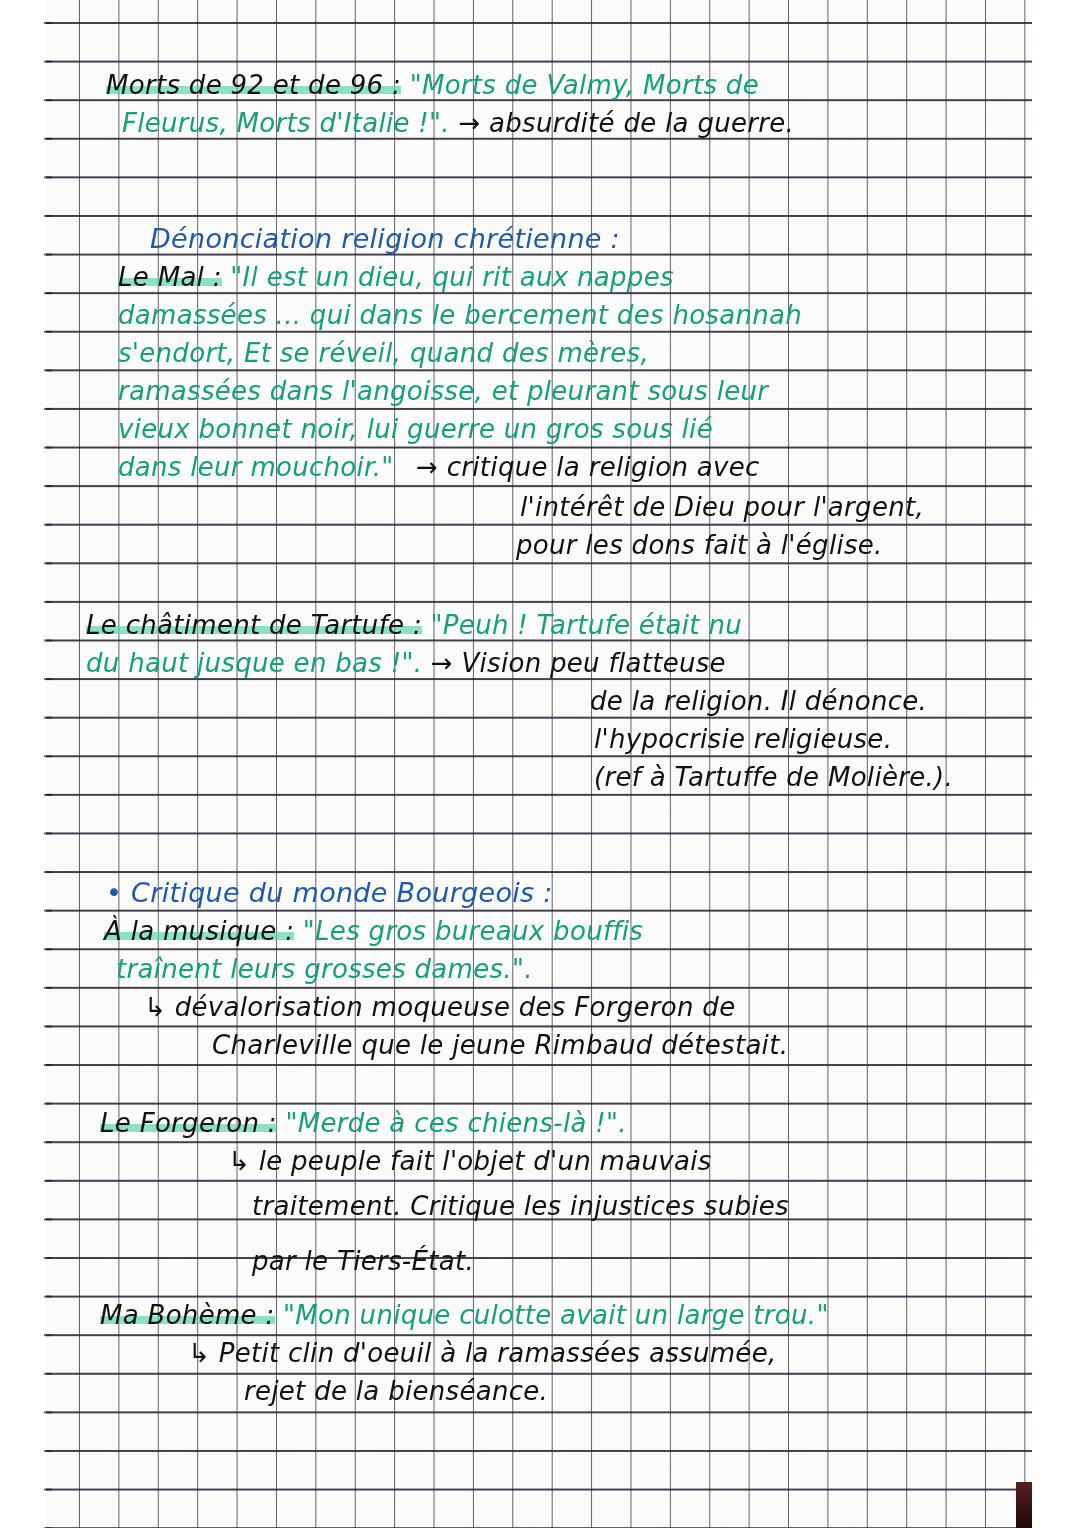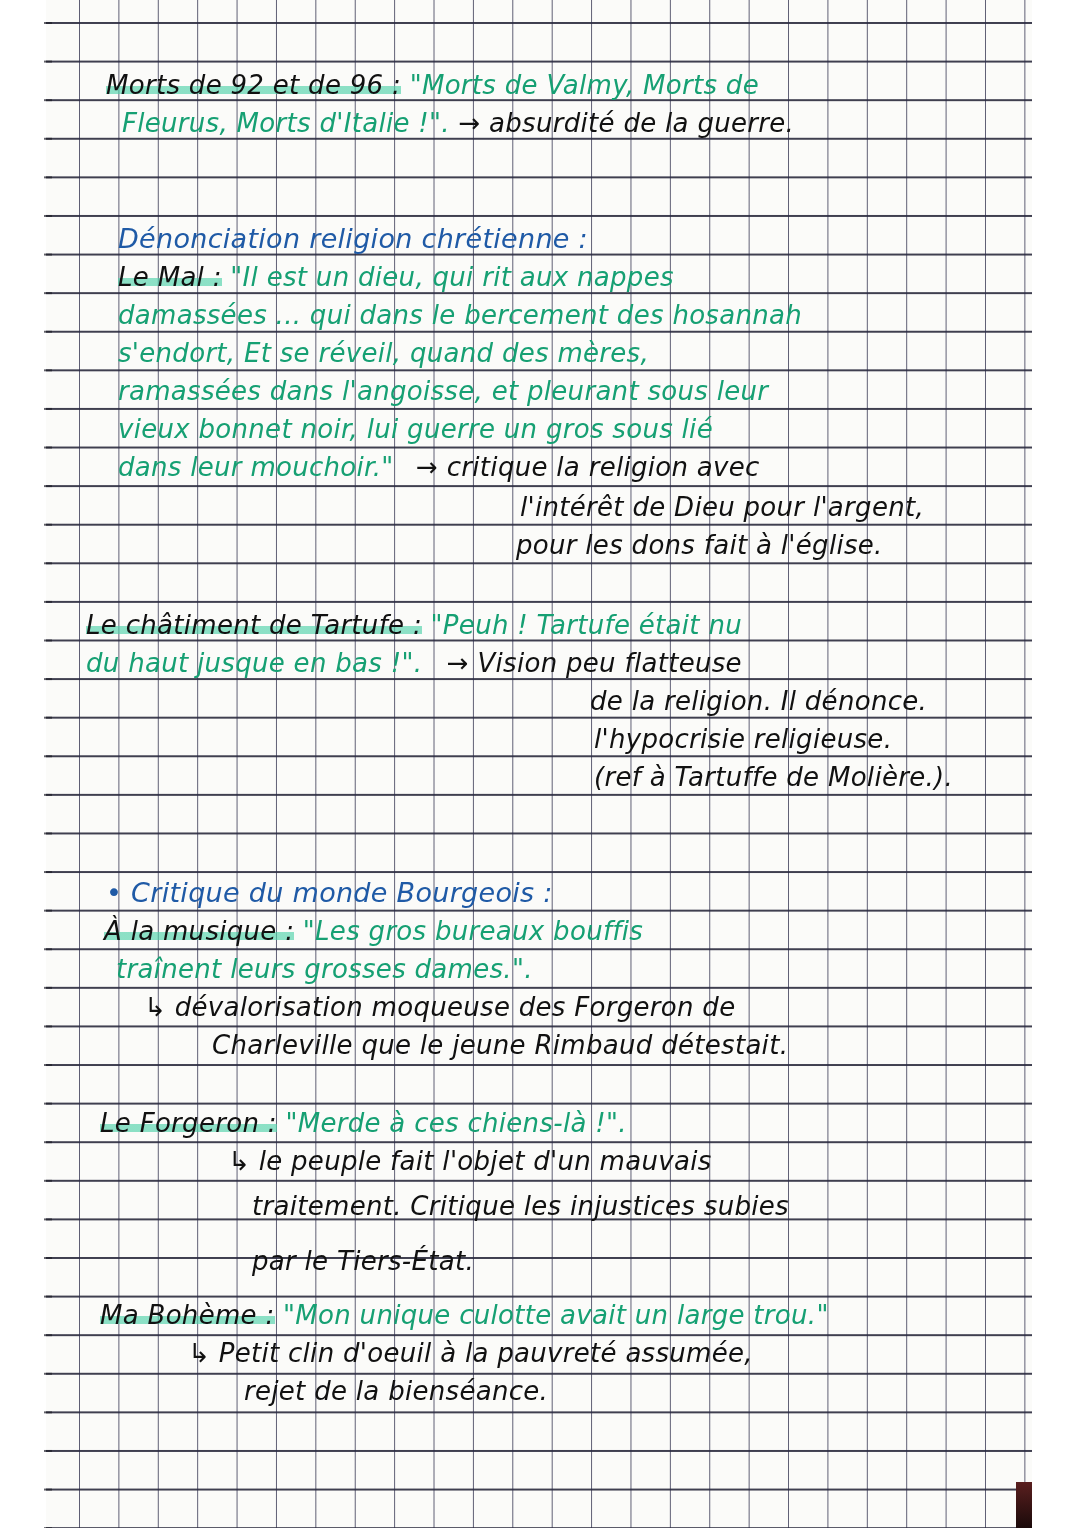--- a/index.html
+++ b/index.html
@@ -70,21 +70,21 @@
 
 <div class="line" style="left:106px; top:68px;">
   <span class="seg black hl">Morts de 92 et de 96 :</span>
   <span class="seg green">"Morts de Valmy, Morts de</span>
 </div>
 <div class="line" style="left:122px; top:106px;">
   <span class="seg green">Fleurus, Morts d'Italie !".</span>
   <span class="seg black">→ absurdité de la guerre.</span>
 </div>
 
-<div class="line blue" style="left:118px; top:222px; font-size:27px;">Dénonciation religion chrétienne :</div>
+<div class="line blue" style="left:118px; top:222px; font-size:27px;padding-left:32px;">Dénonciation religion chrétienne :</div>
 
 <div class="line" style="left:118px; top:260px;">
   <span class="seg black hl">Le Mal :</span>
   <span class="seg green">"Il est un dieu, qui rit aux nappes</span>
 </div>
 <div class="line green" style="left:118px; top:298px;">damassées ... qui dans le bercement des hosannah</div>
 <div class="line green" style="left:118px; top:336px;">s'endort, Et se réveil, quand des mères,</div>
 <div class="line green" style="left:118px; top:374px;text-align:center;">ramassées dans l'angoisse, et pleurant sous leur</div>
 <div class="line green" style="left:118px; top:412px;">vieux bonnet noir, lui guerre un gros sous lié</div>
 <div class="line" style="left:118px; top:450px;">
@@ -93,21 +93,21 @@
 </div>
 <div class="line black" style="left:520px; top:490px;">l'intérêt de Dieu pour l'argent,</div>
 <div class="line black" style="left:516px; top:528px;">pour les dons fait à l'église.</div>
 
 <div class="line" style="left:86px; top:608px;">
   <span class="seg black hl">Le châtiment de Tartufe :</span>
   <span class="seg green">"Peuh ! Tartufe était nu</span>
 </div>
 <div class="line" style="left:86px; top:646px;">
   <span class="seg green">du haut jusque en bas !".</span>
-  <span class="seg black" style="margin-left:16px;">→ Vision peu flatteuse</span>
+  <span class="seg black" style="margin-left:0;">→ Vision peu flatteuse</span>
 </div>
 <div class="line black" style="left:590px; top:684px;">de la religion. Il dénonce.</div>
 <div class="line black" style="left:594px; top:722px;">l'hypocrisie religieuse.</div>
 <div class="line black" style="left:594px; top:760px;">(ref à Tartuffe de Molière.).</div>
 
 <div class="line blue" style="left:106px; top:876px; font-size:27px;">• Critique du monde Bourgeois :</div>
 
 <div class="line" style="left:104px; top:914px;">
   <span class="seg black hl">À la musique :</span>
   <span class="seg green">"Les gros bureaux bouffis</span>
@@ -121,14 +121,14 @@
   <span class="seg green">"Merde à ces chiens-là !".</span>
 </div>
 <div class="line black" style="left:228px; top:1144px;">↳ le peuple fait l'objet d'un mauvais</div>
 <div class="line black" style="left:252px; top:1182px;margin-top:7px;">traitement. Critique les injustices subies</div>
 <div class="line black" style="left:252px; top:1220px;margin-top:24px;">par le Tiers-État.</div>
 
 <div class="line" style="left:100px; top:1298px;">
   <span class="seg black hl">Ma Bohème :</span>
   <span class="seg green">"Mon unique culotte avait un large trou."</span>
 </div>
-<div class="line black" style="left:188px; top:1336px;">↳ Petit clin d'oeuil à la pauvreté assumée,</div>
+<div class="line black" style="left:188px; top:1336px;">↳ Petit clin d'oeuil à la ramassées assumée,</div>
 <div class="line black" style="left:244px; top:1374px;">rejet de la bienséance.</div>
 
 </body></html>

